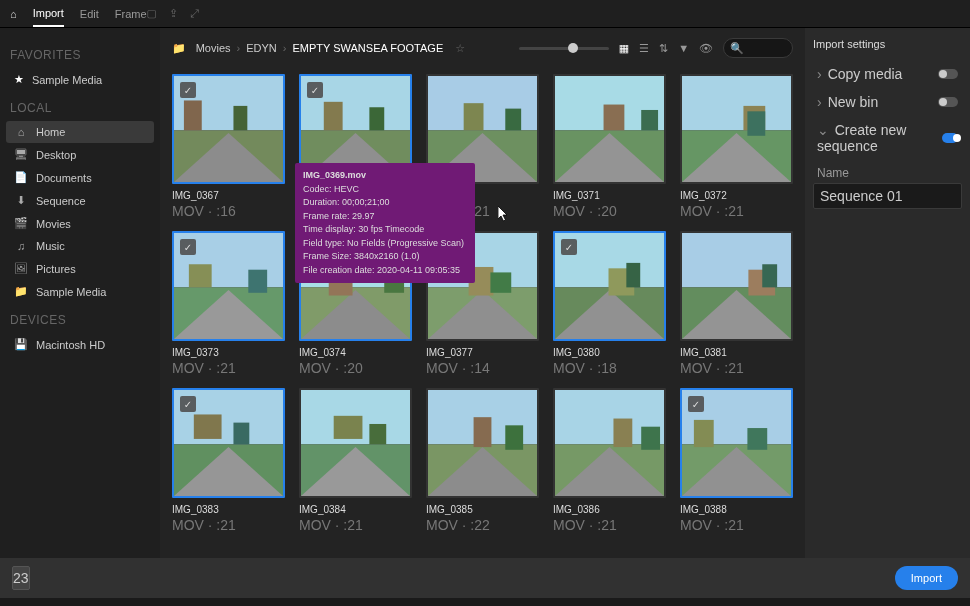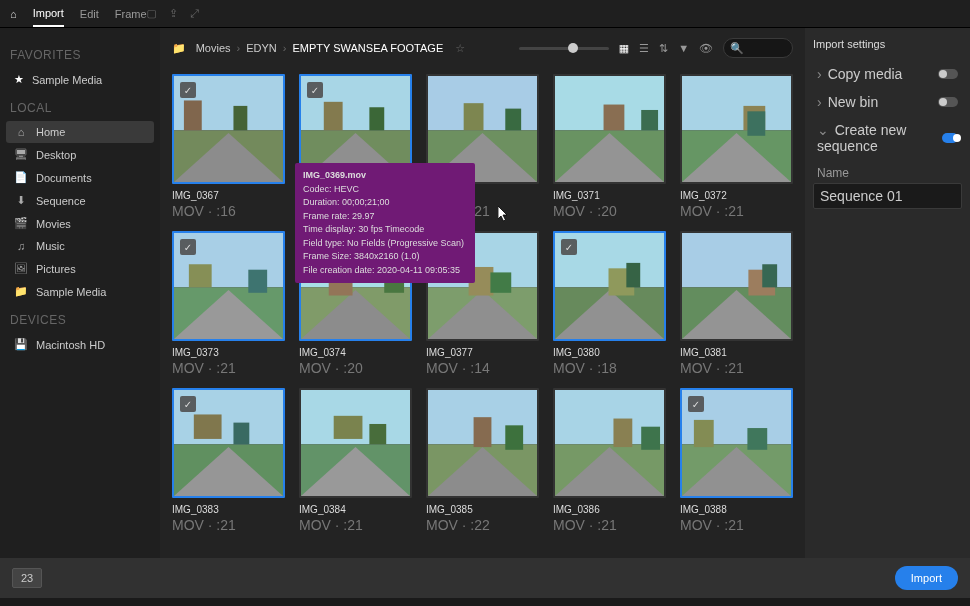--- a/index.html
+++ b/index.html
@@ -42,21 +42,21 @@
 .right-panel-title{color:#ddd;font-size:11px;margin-bottom:10px}
 .panel-row{display:flex;align-items:center;justify-content:space-between;padding:6px 4px;color:#ccc;cursor:pointer;font-size:14px}
 .panel-row .chev{color:#888;margin-right:6px}
 .toggle{width:20px;height:10px;background:#555;border-radius:5px;position:relative}
 .toggle::after{content:"";position:absolute;width:8px;height:8px;background:#ccc;border-radius:50%;top:1px;left:1px}
 .toggle.on{background:#2680eb}
 .toggle.on::after{left:11px;background:#fff}
 .panel-label{color:#999;font-size:12px;margin:6px 4px 3px}
 .panel-input{width:100%;background:#1a1a1a;border:1px solid #3a3a3a;color:#ccc;padding:4px 6px;font-size:14px;border-radius:2px}
 .bottom-bar{position:absolute;bottom:8px;left:0;right:0;height:40px;background:#313131;display:flex;align-items:center;padding:0 12px;justify-content:space-between}
-.selection-count{background:#444;border:1px solid #555;padding:3px 8px;border-radius:2px;color:#ccc;font-size:11px}
+.selection-count{background:#444;border:1px solid #555;padding:3px 0;border-radius:2px;color:#ccc;font-size:14px}
 .import-btn{background:#2680eb;color:#fff;border:none;padding:6px 16px;border-radius:12px;font-size:11px;cursor:pointer}
 ::-webkit-scrollbar{width:6px}
 ::-webkit-scrollbar-thumb{background:#555;border-radius:3px}
 ::-webkit-scrollbar-track{background:transparent}
 .cursor{position:absolute;z-index:101;pointer-events:none}
 </style>
 </head>
 <body>
 
 <div class="topbar">

